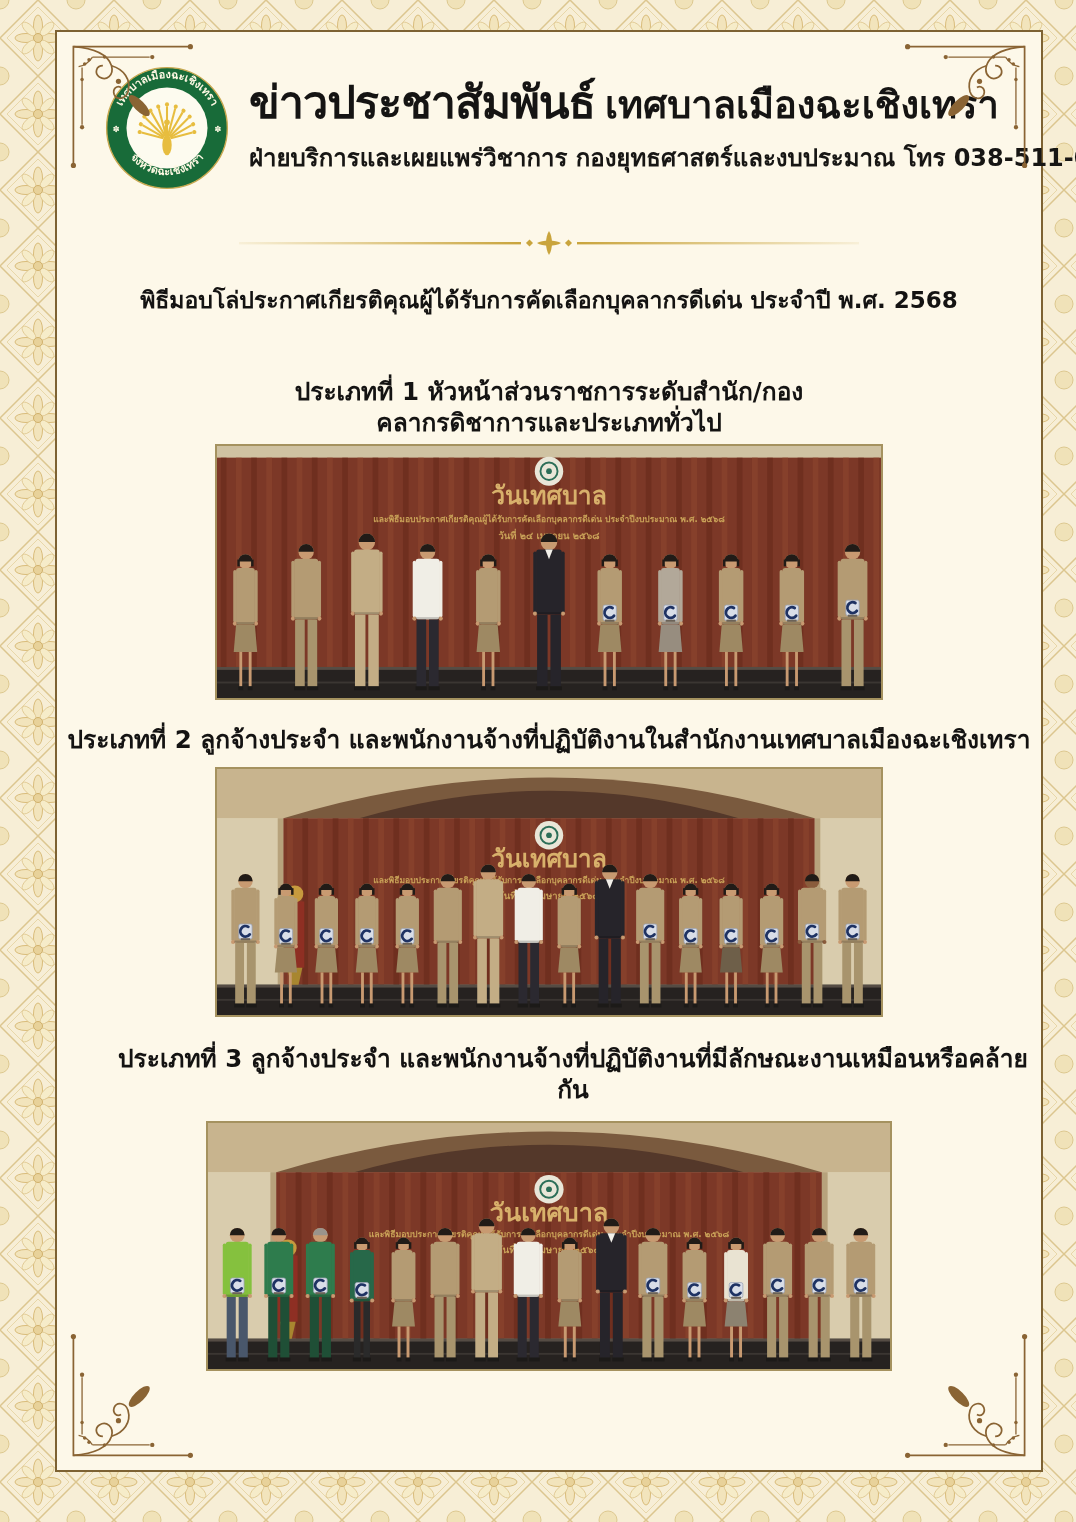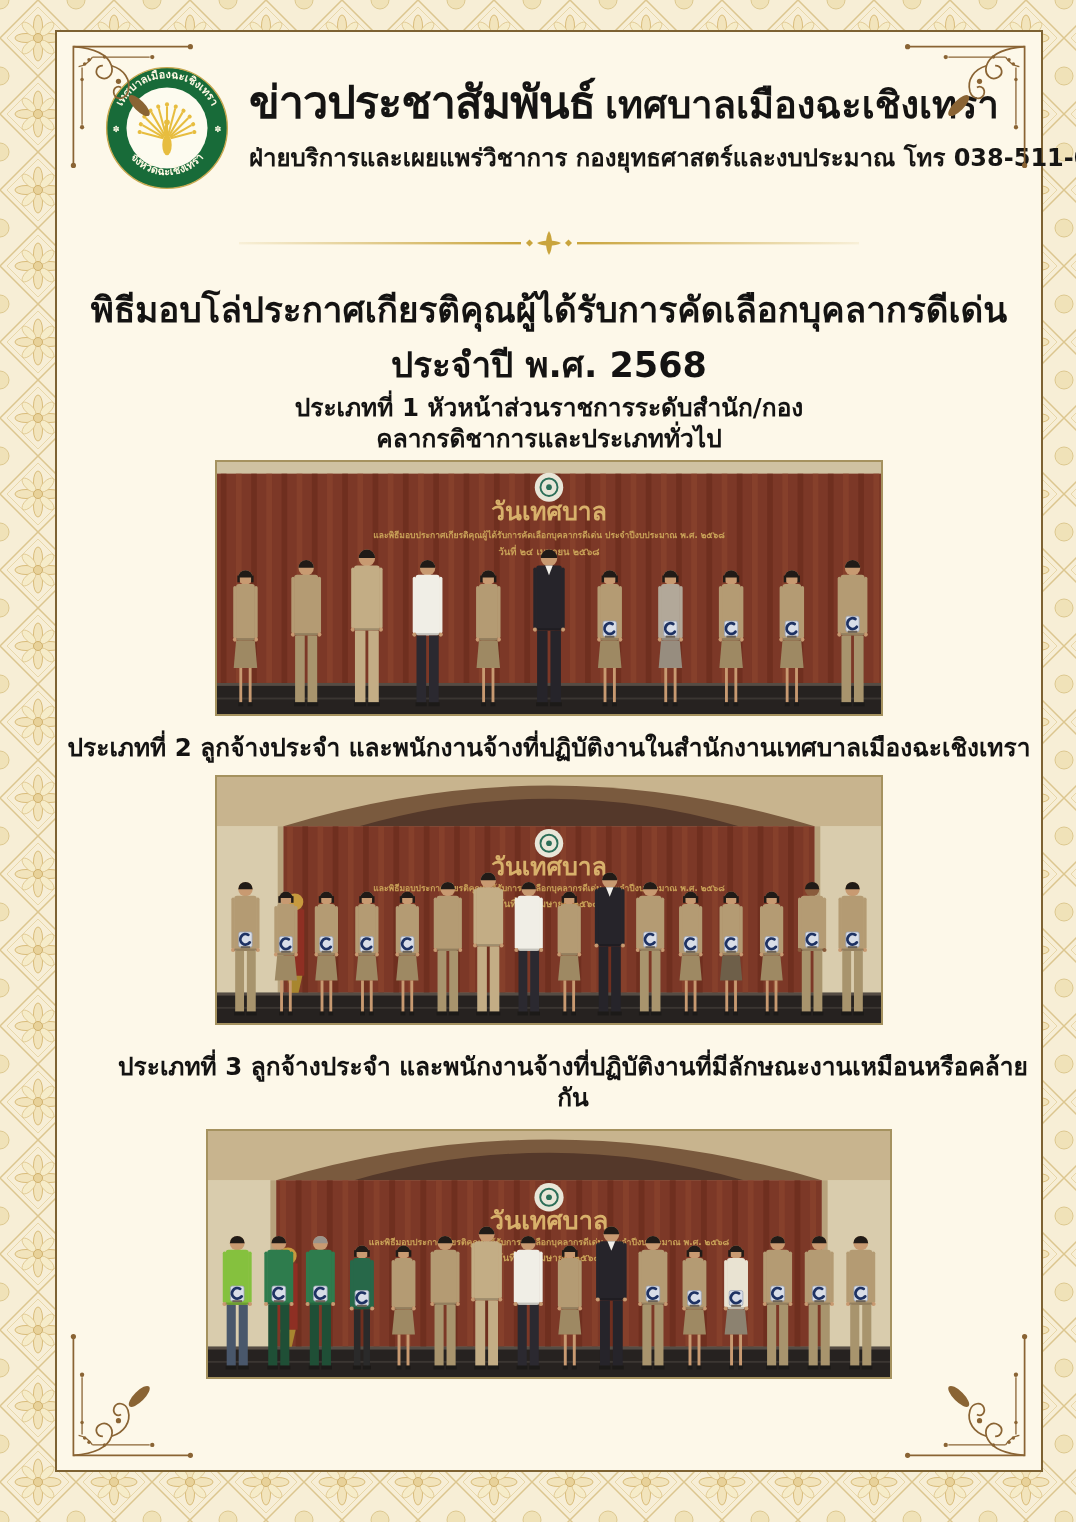--- a/index.html
+++ b/index.html
@@ -20,26 +20,26 @@
   .corner.bl{left:6px;bottom:6px;transform:scaleY(-1);}
   .corner.br{right:6px;bottom:6px;transform:scale(-1,-1);}
   .hdr{display:flex;align-items:center;padding:30px 26px 0 44px;}
   .logo{width:132px;height:132px;flex:0 0 auto;}
   .hdr-text{margin-left:16px;min-width:0;}
   .ttl{white-space:nowrap;color:#151413;line-height:1.05;}
   .ttl .main{font-size:45px;font-weight:800;letter-spacing:-1px;}
   .ttl .sub{font-size:38px;font-weight:800;margin-left:10px;}
   .dept{font-size:24px;font-weight:700;margin-top:12px;color:#171614;white-space:nowrap;}
   .divider{display:block;margin:36px auto 0;width:620px;height:26px;}
-  .art-title{text-align:center;font-size:35px;font-weight:800;margin-top:26px;}
+  .art-title{text-align:center;font-size:23px;font-weight:800;margin-top:26px;}
   .sec-head{text-align:center;font-size:24.5px;font-weight:800;line-height:31px;}
-  #sec1{text-align:center;}
+  #sec1{margin-top:58px;text-align:center;}
   .photo{display:block;margin:0 auto;border:2px solid #a5925f;box-sizing:border-box;background:#7c3827;}
   #ph1{width:668px;height:256px;margin-top:6px;}
-  #sec2{margin-top:16px;}
+  #sec2{margin-top:24px;}
   #ph2{width:668px;height:250px;margin-top:12px;}
   #sec3{margin-top:26px;padding-left:48px;}
   #ph3{width:686px;height:250px;margin-top:16px;}
 </style>
 </head>
 <body>
 
 <svg width="0" height="0" style="position:absolute" aria-hidden="true">
   <symbol id="flourish" viewBox="0 0 150 150">
     <g stroke="#8a6434" fill="none" stroke-width="2">

